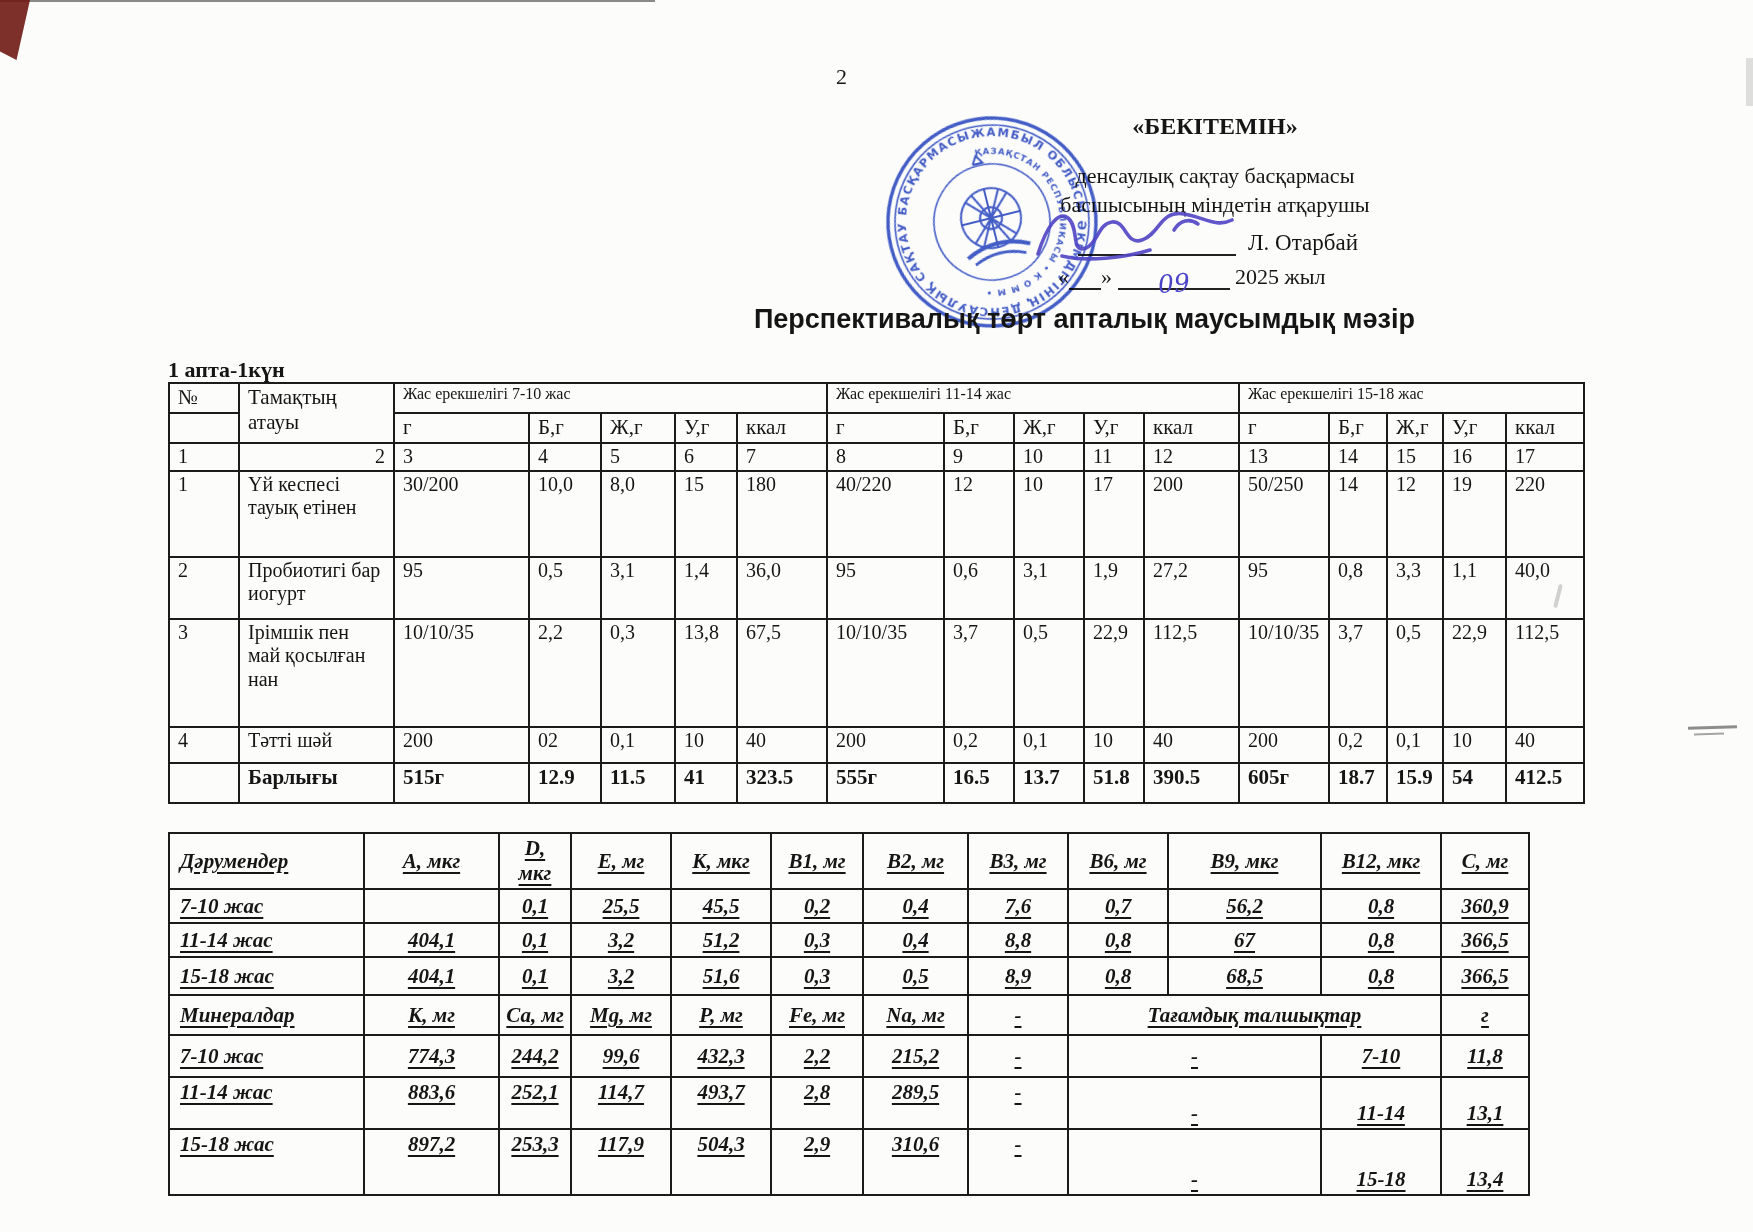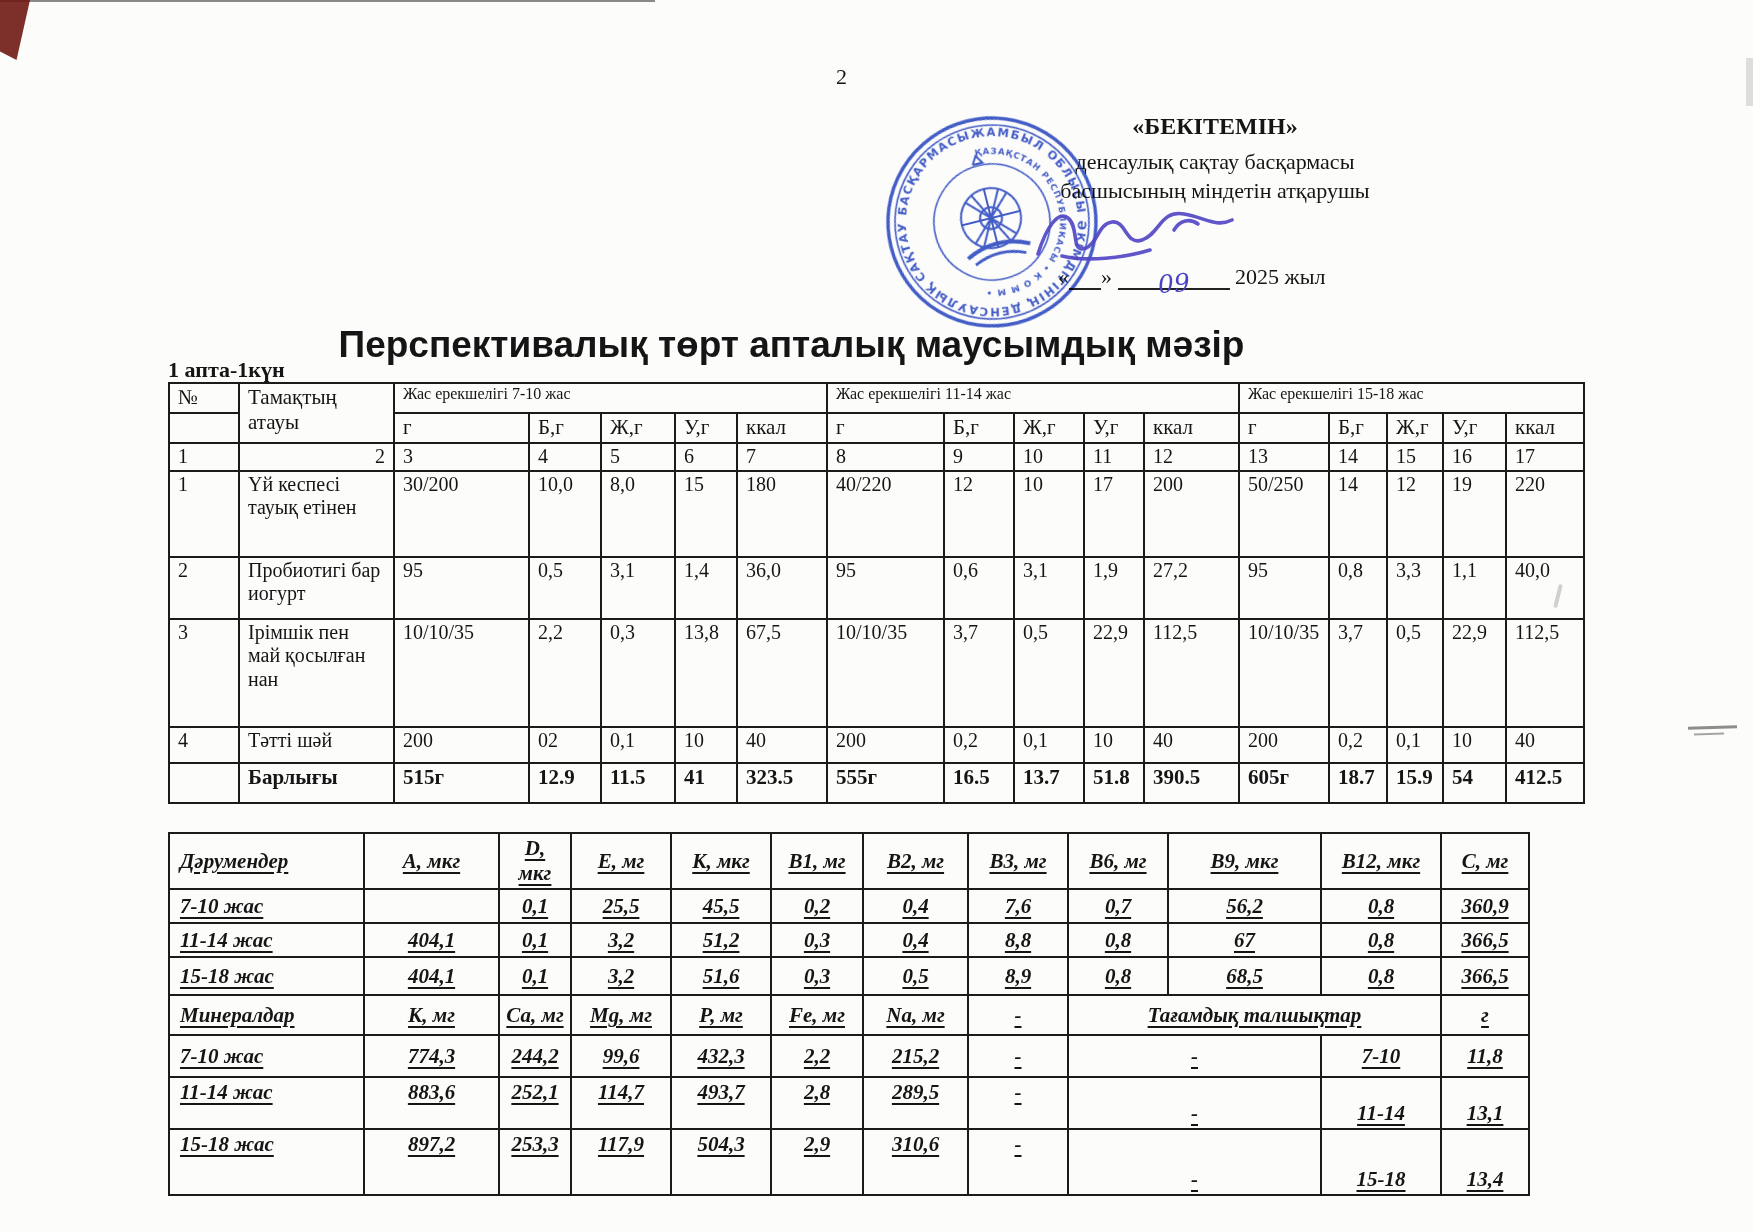--- a/index.html
+++ b/index.html
@@ -12,36 +12,36 @@
   .scan-right-streak{position:absolute;right:0;top:58px;width:7px;height:48px;background:#c4c4c4;opacity:.55;}
   .scan-smudge{position:absolute;left:1556px;top:584px;width:4px;height:24px;background:#b3b3b3;
                transform:rotate(14deg);opacity:.6;border-radius:2px;}
   .scan-dash1{position:absolute;left:1688px;top:726px;width:49px;height:3px;background:#8d8d8d;transform:rotate(-2deg);}
   .scan-dash2{position:absolute;left:1694px;top:733px;width:30px;height:2px;background:#a5a5a5;transform:rotate(-2deg);}
 
   .page-number{position:absolute;left:836px;top:64px;font-size:22px;}
 
   
   .approval{position:absolute;left:1000px;top:112px;width:430px;text-align:center;font-size:22px;line-height:29px;}
-  .approval .heading{font-weight:bold;font-size:24px;margin-bottom:6px;}
+  .approval .heading{font-weight:bold;font-size:24px;margin-bottom:20px;}
   .sig-row{position:absolute;left:1000px;top:228px;width:430px;height:36px;}
   .sig-line{position:absolute;left:78px;top:26px;width:158px;border-bottom:2px solid #222;}
   .sig-name{position:absolute;left:248px;top:2px;font-size:23px;}
   .date-row{position:absolute;left:1058px;top:264px;font-size:22px;}
   .blank{display:inline-block;border-bottom:2px solid #222;height:22px;vertical-align:bottom;}
   .hand{font-family:"DejaVu Serif","Liberation Serif",serif;font-style:italic;color:#4a43c8;
         font-size:25px;display:inline-block;transform:rotate(-5deg);position:relative;top:3px;}
 
   
   .stamp{position:absolute;left:884px;top:114px;width:216px;height:216px;opacity:.88;mix-blend-mode:multiply;z-index:4;}
   
   .signature-svg{position:absolute;left:1028px;top:196px;width:215px;height:76px;z-index:5;}
 
-  .doc-title{position:absolute;left:168px;top:324px;width:1247px;text-align:center;
-             font-family:"Liberation Sans","DejaVu Sans",sans-serif;font-weight:bold;font-size:37px;z-index:6;}
+  .doc-title{position:absolute;left:168px;top:304px;width:1247px;text-align:right;
+             font-family:"Liberation Sans","DejaVu Sans",sans-serif;font-weight:bold;font-size:27px;z-index:6;}
   .week-label{position:absolute;left:168px;top:357px;font-weight:bold;font-size:22px;text-align:center;}
 
   table{border-collapse:collapse;table-layout:fixed;}
   .t1{position:absolute;left:168px;top:382px;width:1415px;}
   .t1 td{border:2px solid #1b1b1b;padding:1px 8px;font-size:20px;line-height:1.18;vertical-align:top;
          overflow:hidden;}
   .t1 .grp{font-weight:normal;font-size:16px;}
   .t1 .hc{font-size:21px;}
   .t1 .ir{text-align:right;}
   .t1 .tot td{font-weight:bold;font-size:21px;}
@@ -69,20 +69,24 @@
   <div class="scan-smudge"></div>
   <div class="scan-dash1"></div>
   <div class="scan-dash2"></div>
 
   <div class="page-number">2</div>
 
   <div class="approval">
     <div class="heading">«БЕКІТЕМІН»</div>
     <div>денсаулық сақтау басқармасы</div>
     <div>басшысының міндетін атқарушы</div>
+  </div>
+  <div class="sig-row">
+    <div class="sig-line"></div>
+    <div class="sig-name">Л. Отарбай</div>
   </div>
   <div class="date-row">
     <span>«</span><span class="blank" style="width:32px"></span><span>»</span>
     <span class="blank" style="width:112px;text-align:center"><span class="hand">09</span></span>
     <span>2025 жыл</span>
   </div>
 
   <svg class="stamp" viewBox="0 0 216 216">
     <defs>
       <path id="ringOut" d="M108,22 a86,86 0 1 1 -0.02,0" fill="none"></path>

